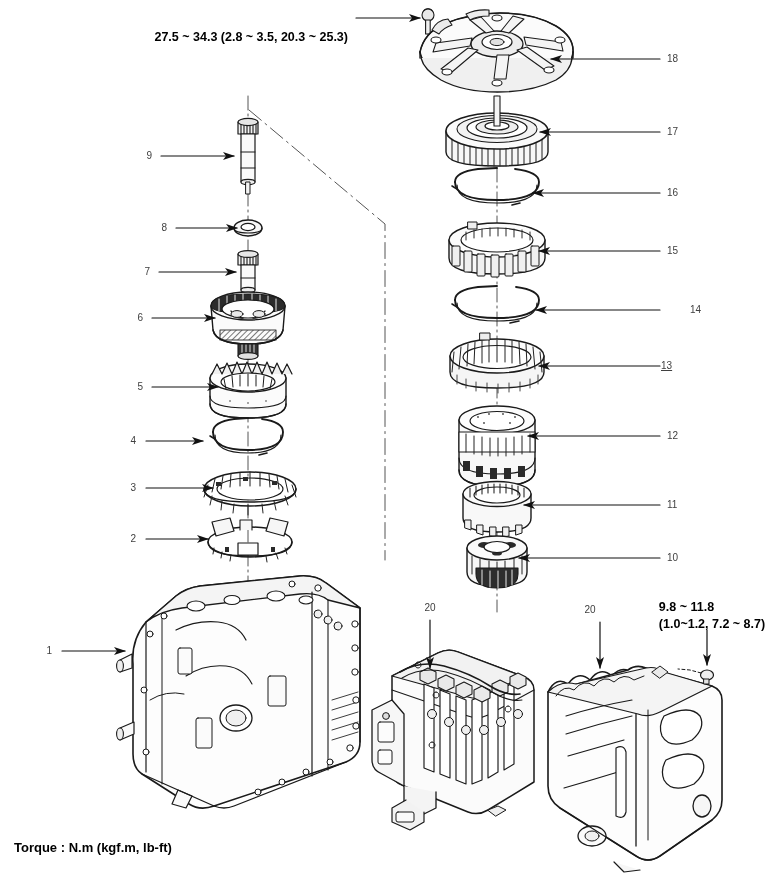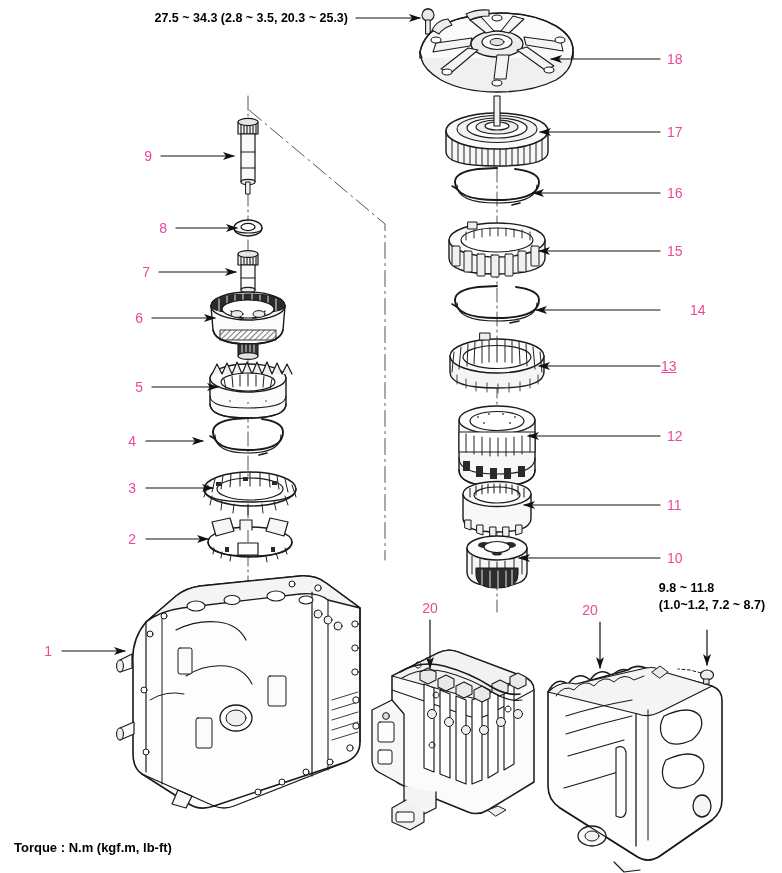--- a/index.html
+++ b/index.html
@@ -23,39 +23,40 @@
     position: absolute;
     left: 0;
     top: 0;
     width: 782px;
     height: 873px;
   }
   
   .callout-num {
     position: absolute;
     font-family: "Liberation Sans", sans-serif;
-    font-size: 14px;
+    font-size: 10px;
     font-weight: 400;
-    color: #ec4899;
+    color: #404040;
     line-height: 1;
     white-space: nowrap;
   }
   .callout-num.right-anchor { transform: translate(-100%, -50%); }
   .callout-num.left-anchor  { transform: translate(0, -50%); }
   .callout-num.center-anchor{ transform: translate(-50%, -50%); }
 
   
   .torque-spec {
     position: absolute;
     font-family: "Liberation Sans", sans-serif;
     font-size: 12.5px;
     font-weight: bold;
     color: #000;
     line-height: 1.35;
     white-space: nowrap;
+    margin-top: 19px;
   }
   .torque-spec.ta-right  { transform: translate(-100%, -50%); text-align: right; }
   .torque-spec.ta-center { transform: translate(-50%, 0); }
 
   .footer-note {
     position: absolute;
     left: 14px;
     bottom: 18px;
     font-family: "Liberation Sans", sans-serif;
     font-size: 13px;

